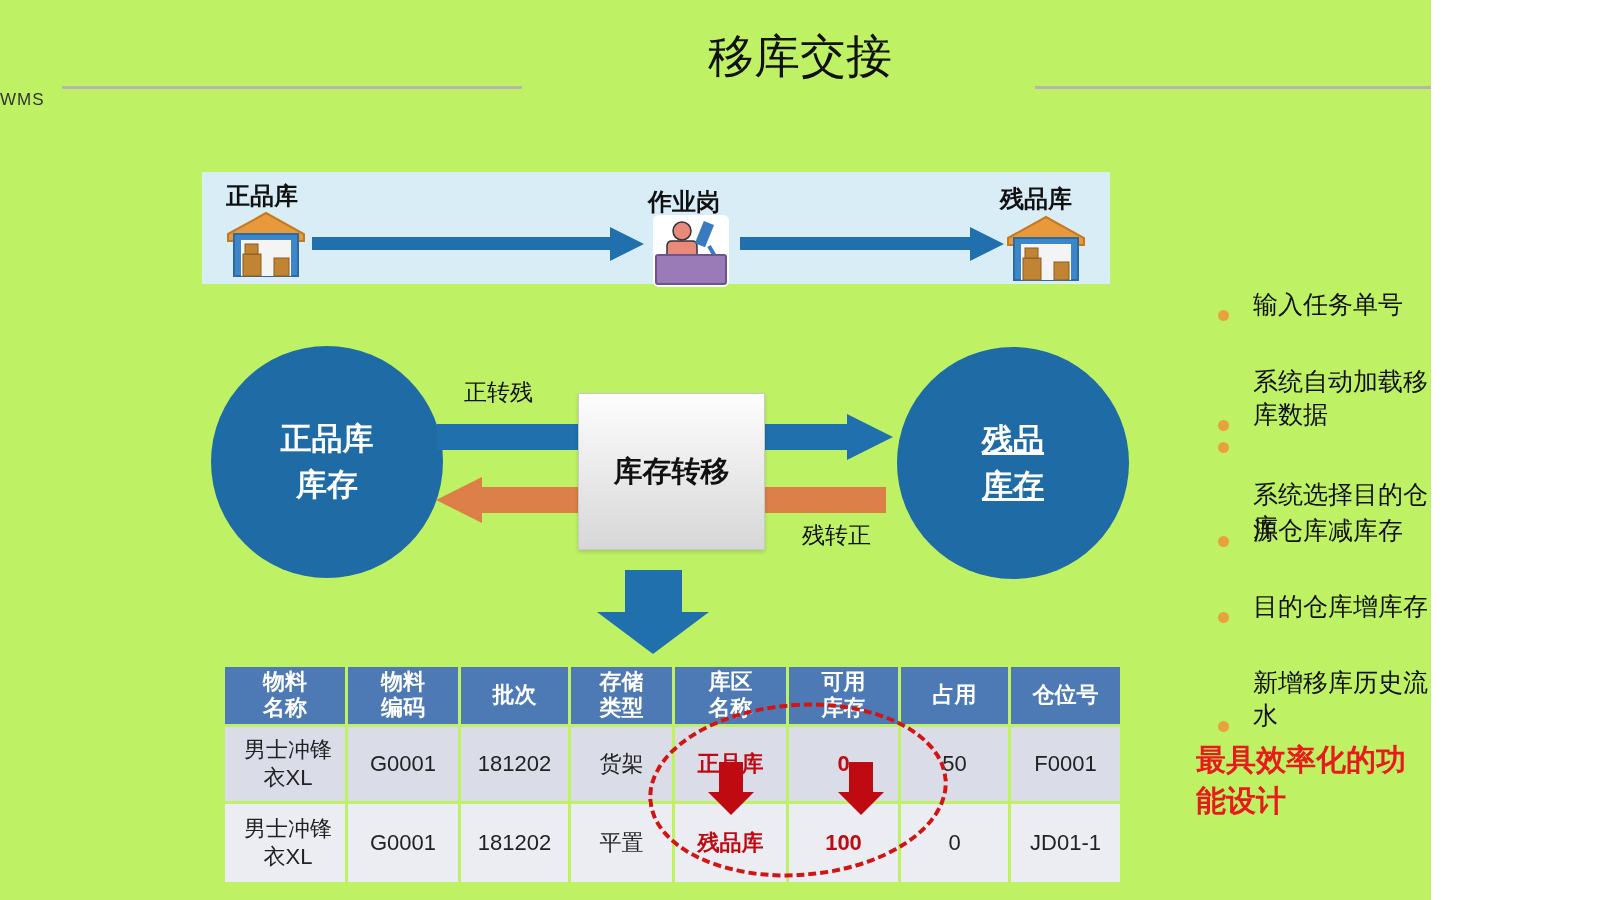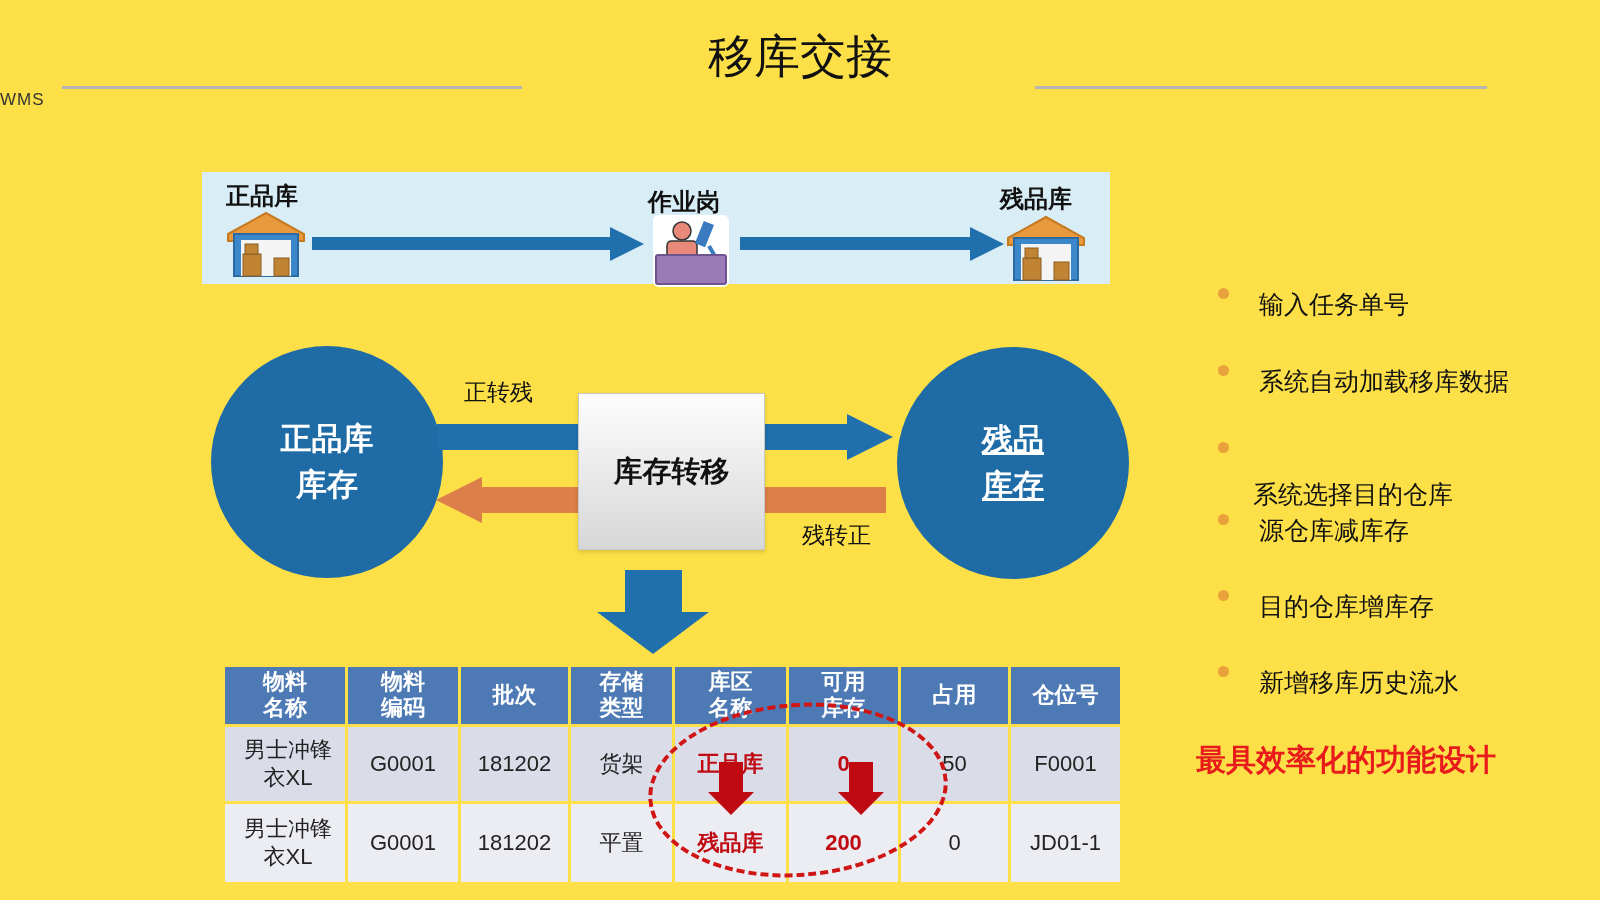--- a/index.html
+++ b/index.html
@@ -1,16 +1,16 @@
 <!DOCTYPE html>
 <html><head>
 <meta charset="utf-8">
 <style>
   html,body{margin:0;padding:0;background:#fff;}
-  .slide{position:relative;width:1600px;height:900px;background:#fde047;overflow:hidden;
+  .slide{position:relative;width:1431px;height:900px;background:#bef264;overflow:hidden;
          font-family:"Liberation Sans","DejaVu Sans",sans-serif;color:#1a1a1a;}
   .abs{position:absolute;}
   .preline{white-space:pre-line;}
 
   
   .title{left:0;top:26px;width:1600px;text-align:center;font-size:46px;font-weight:500;color:#111;}
   .subtitle{left:0;top:90px;width:1600px;text-align:left;font-size:17px;letter-spacing:1px;color:#333;}
   .hr-line{top:86px;height:3px;background:#b5b5b5;}
   .hr-left{left:62px;width:460px;}
   .hr-right{left:1035px;width:452px;}
@@ -53,21 +53,21 @@
 
   
   .dash-ellipse{left:648px;top:703px;width:292px;height:166px;border:4px dashed #d01515;
                 border-radius:50%;transform:rotate(-4deg);z-index:8;}
   .red-stem{width:24px;height:30px;background:#c00a12;top:762px;z-index:9;}
   .red-head{width:0;height:0;border-left:23px solid transparent;border-right:23px solid transparent;
             border-top:23px solid #c00a12;top:792px;z-index:9;}
 
   
   .proc-heading{left:1220px;top:205px;font-size:25px;color:#111;}
-  .proc-item{position:absolute;left:1218px;display:flex;align-items:flex-start;gap:6px;}
+  .proc-item{position:absolute;left:1218px;display:flex;align-items:flex-end;}
   .dot{width:11px;height:11px;border-radius:50%;background:#e9a23b;margin-right:24px;flex:0 0 auto;}
   .proc-text{font-size:25px;color:#111;}
   .emphasis{left:1196px;top:740px;font-size:30px;font-weight:700;color:#e81b1c;}
 </style>
 </head>
 <body>
 
 <div class="slide">
 
   <div class="abs title">移库交接</div>
@@ -167,21 +167,21 @@
       <td class="red-cell">0</td>
       <td>50</td>
       <td>F0001</td>
     </tr>
     <tr class="r2">
       <td class="name">男士冲锋衣XL</td>
       <td>G0001</td>
       <td>181202</td>
       <td>平置</td>
       <td class="red-cell">残品库</td>
-      <td class="red-cell">200</td>
+      <td class="red-cell">100</td>
       <td>0</td>
       <td>JD01-1</td>
     </tr>
   </tbody>
     </table>
 
   <div class="abs dash-ellipse"></div>
   <div class="abs red-stem" style="left:719px;"></div>
   <div class="abs red-head" style="left:708px;"></div>
   <div class="abs red-stem" style="left:849px;"></div>

